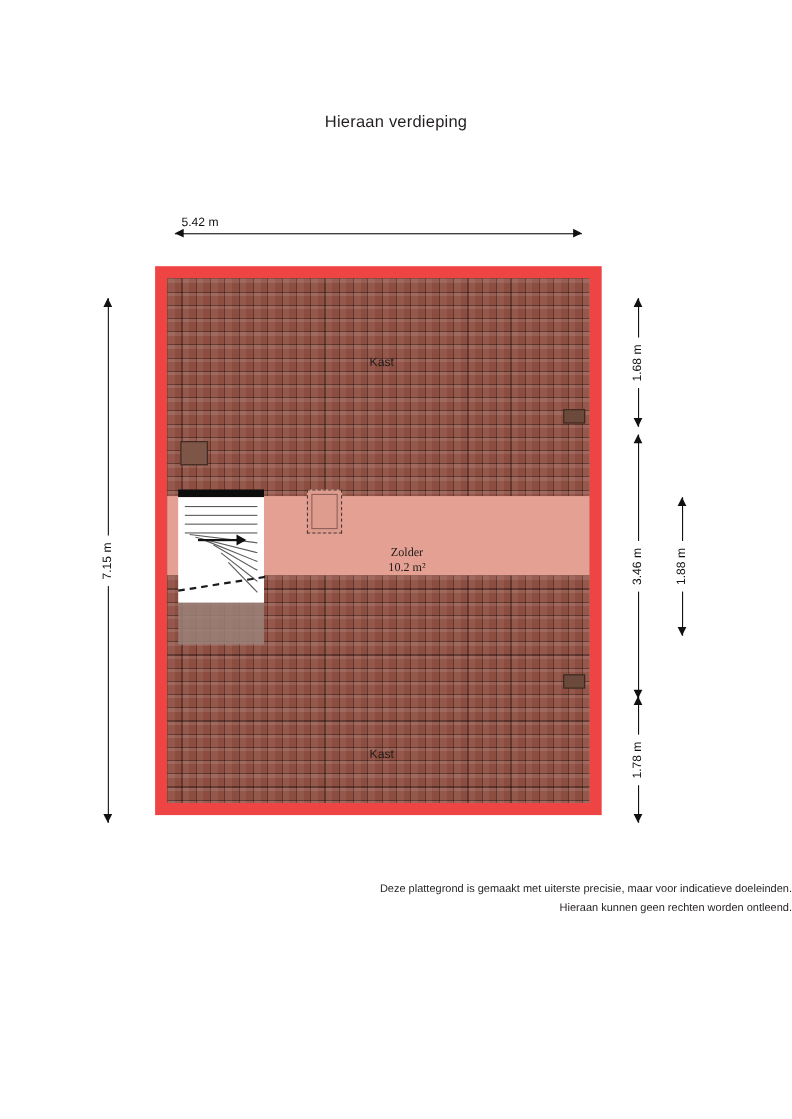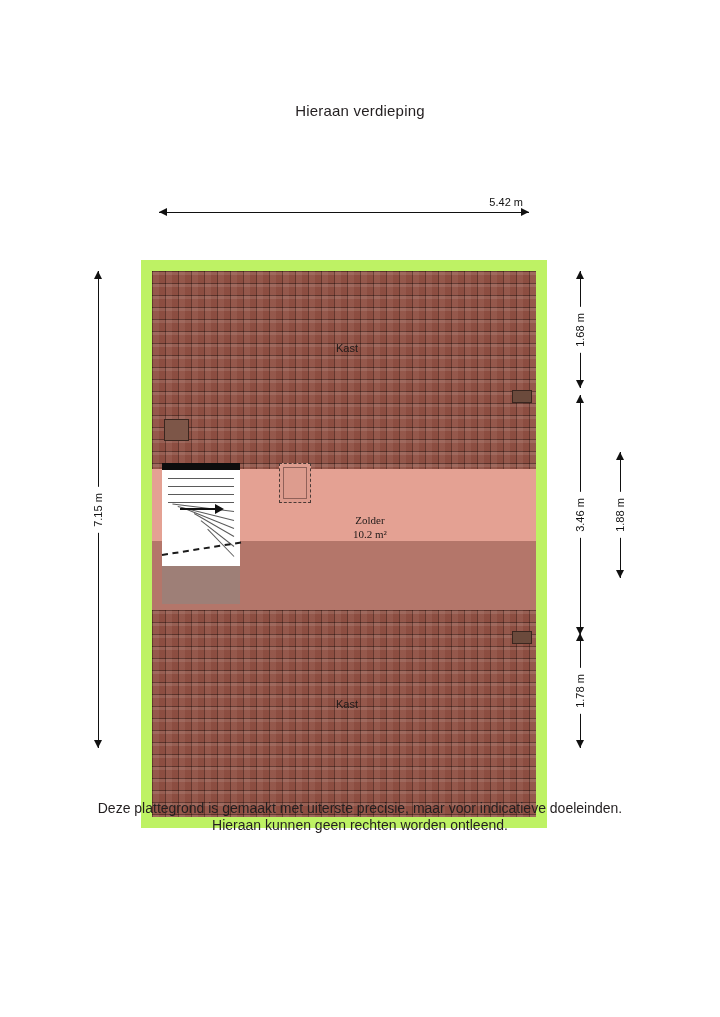--- a/index.html
+++ b/index.html
@@ -25,24 +25,24 @@
     text-align: center;
     font-size: 15px;
     color: #231f20;
     letter-spacing: 0.2px;
   }
 
   
   .plan {
     position: absolute;
     left: 141px;
-    top: 260px;
+    top: 242px;
     width: 406px;
-    height: 568px;
-    background: #bef264;
+    height: 499px;
+    background: #ef4444;
     box-sizing: border-box;
   }
   .plan-inner {
     position: absolute;
     left: 11px;
     top: 11px;
     right: 11px;
     bottom: 11px;
     overflow: hidden;
     background: #b4766a;
@@ -216,21 +216,21 @@
     border-top: 4px solid transparent;
     border-bottom: 4px solid transparent;
   }
   .dim-h .cap-l { left: 0; border-right: 8px solid #111; }
   .dim-h .cap-r { right: 0; border-left: 8px solid #111; }
   .dim-h .txt {
     position: absolute;
     left: 0; right: 0;
     top: 50%;
     margin-top: -16px;
-    text-align: right;
+    text-align: left;
     font-size: 11px;
     color: #111;
   }
   .dim-h .txt span {
     background: #fff;
     padding: 0 6px;
   }
 
   .dim-v .line {
     position: absolute;
@@ -262,22 +262,22 @@
     background: #fff;
     padding: 0 6px;
   }
 
   
   .footer {
     position: absolute;
     left: 0;
     top: 800px;
     width: 720px;
-    text-align: center;
-    font-size: 14px;
+    text-align: right;
+    font-size: 10px;
     color: #231f20;
     line-height: 17px;
   }
 </style>
 </head>
 <body>
 
 <div class="title">Hieraan verdieping</div>
 
 <div class="dim dim-h" style="left:159px; top:200px; width:370px; height:24px;">

